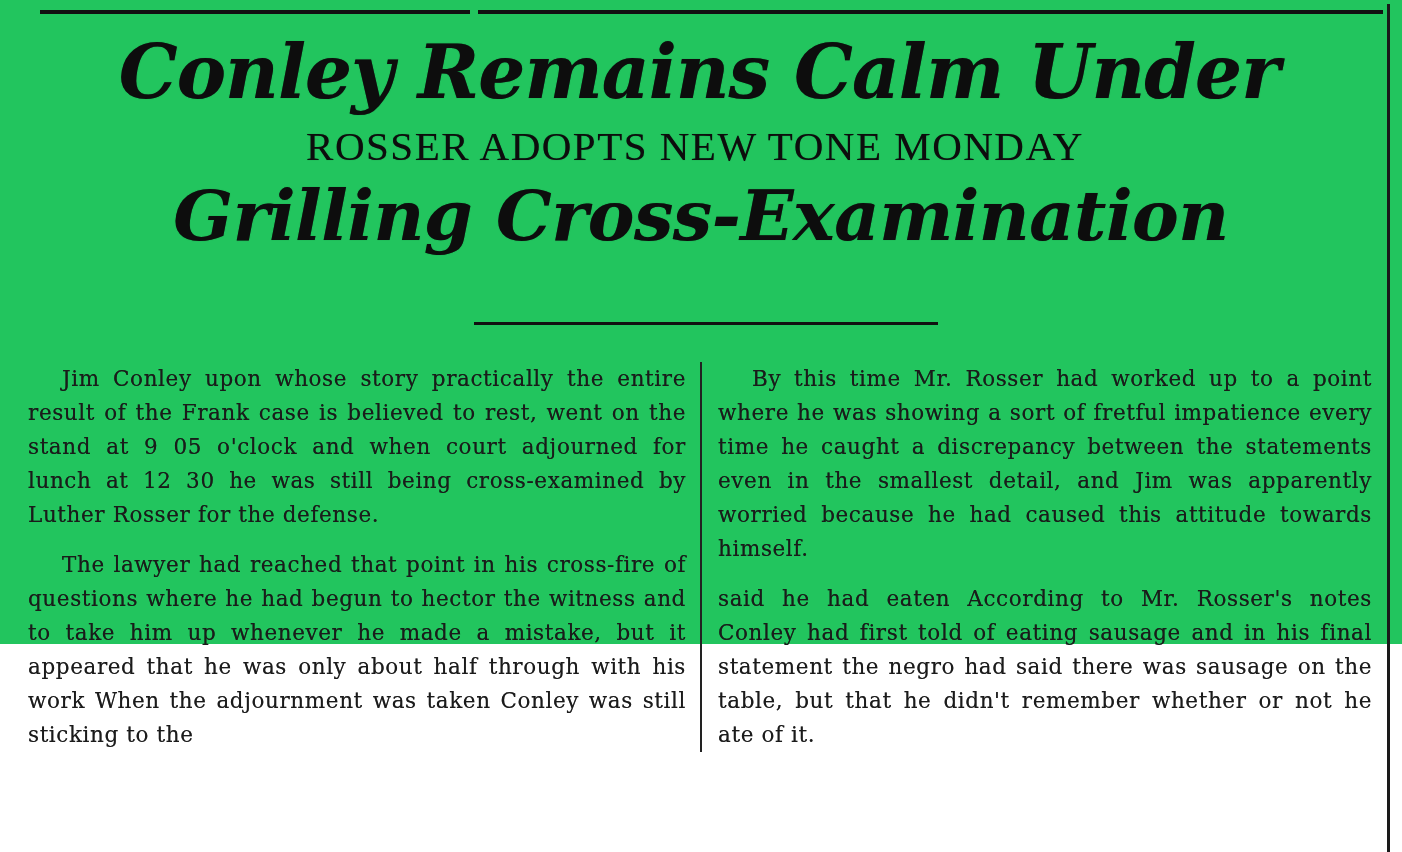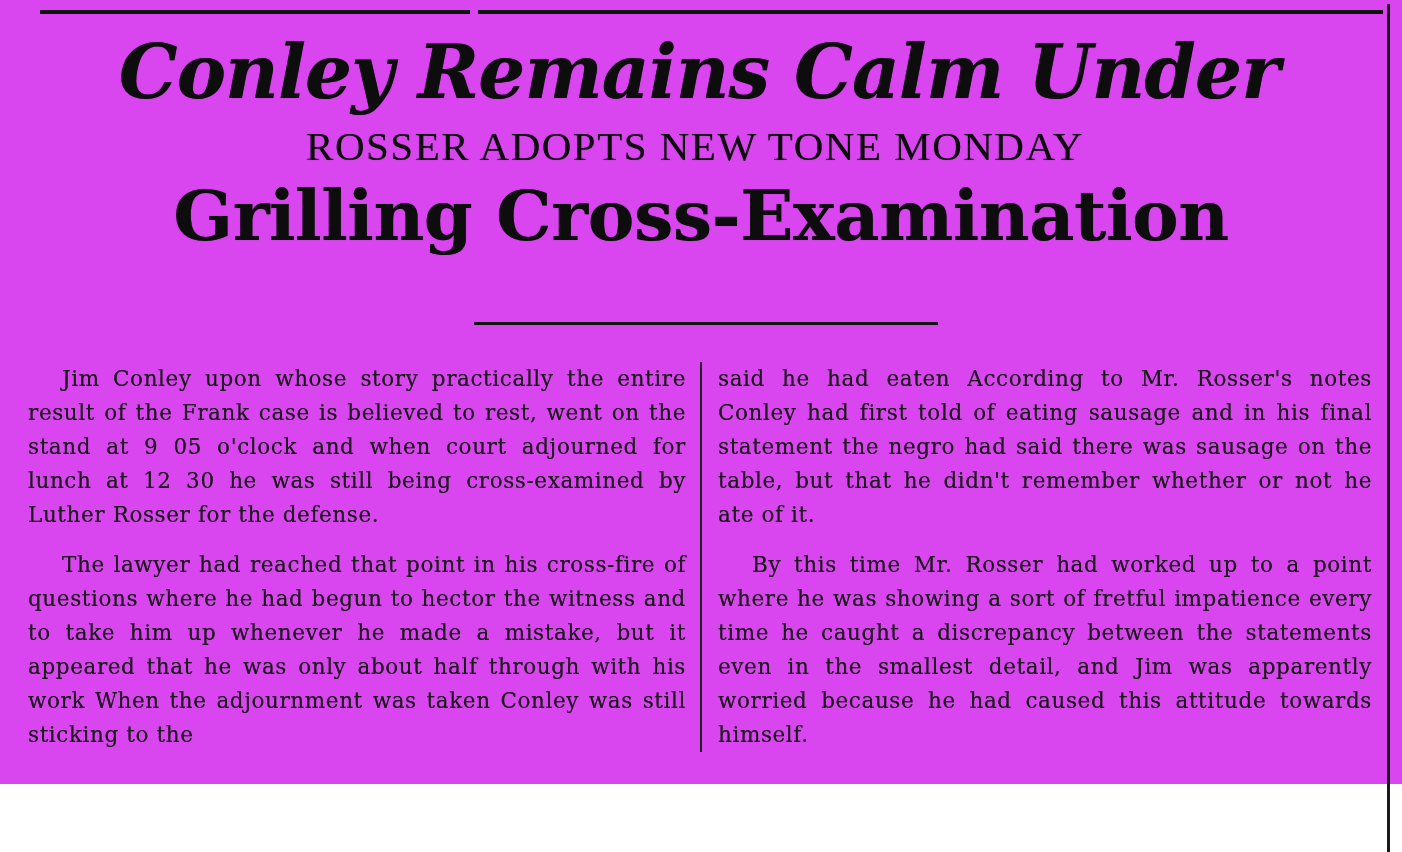--- a/index.html
+++ b/index.html
@@ -11,22 +11,22 @@
     width: 1402px;
     height: 852px;
     overflow: hidden;
     font-family: "Liberation Serif", serif;
     color: #0d0d0d;
   }
 
   .page {
     position: relative;
     width: 1402px;
-    height: 784px;
-    background: #d946ef;
+    height: 644px;
+    background: #22c55e;
     box-sizing: border-box;
     padding: 0 18px;
   }
 
   
   .rule-top-left {
     position: absolute;
     left: 40px;
     top: 10px;
     width: 430px;
@@ -75,20 +75,21 @@
     font-size: 41px;
     line-height: 52px;
     letter-spacing: 1.5px;
     margin: 6px 12px 2px 0;
     white-space: nowrap;
   }
 
   .head-line2 {
     font-family: "DejaVu Serif", serif;
     font-weight: bold;
+    font-style: italic;
     font-size: 70px;
     line-height: 80px;
     letter-spacing: -0.5px;
     white-space: nowrap;
     margin: 4px 0 0 0;
   }
 
   .rule-under-head {
     position: absolute;
     left: 474px;
@@ -159,18 +160,18 @@
   </div>
 
   <div class="rule-under-head"></div>
 
   <div class="columns">
     <div class="col col-left">
       <p><span class="indent"></span><span>Jim Conley upon whose story practically the entire result of the Frank case is believed to rest, went on the stand at 9 05 o'clock and when court adjourned for lunch at 12 30 he was still being cross-examined by Luther Rosser for the defense.</span></p>
       <p><span class="indent"></span><span>The lawyer had reached that point in his cross-fire of questions where he had begun to hector the witness and to take him up whenever he made a mistake, but it appeared that he was only about half through with his work   When the adjournment was taken Conley was still sticking to the</span></p>
     </div>
     <div class="col col-right">
+      <p><span class="indent"></span><span>By this time Mr. Rosser had worked up to a point where he was showing a sort of fretful impatience every time he caught a discrepancy between the statements even in the smallest detail, and Jim was apparently worried because he had caused this attitude towards himself.</span></p>
       <p><span>said he had eaten   According to Mr. Rosser's notes Conley had first told of eating sausage and in his final statement the negro had said there was sausage on the table, but that he didn't remember whether or not he ate of it.</span></p>
-      <p><span class="indent"></span><span>By this time Mr. Rosser had worked up to a point where he was showing a sort of fretful impatience every time he caught a discrepancy between the statements even in the smallest detail, and Jim was apparently worried because he had caused this attitude towards himself.</span></p>
     </div>
   </div>
 
 </div>
 
 </body></html>

